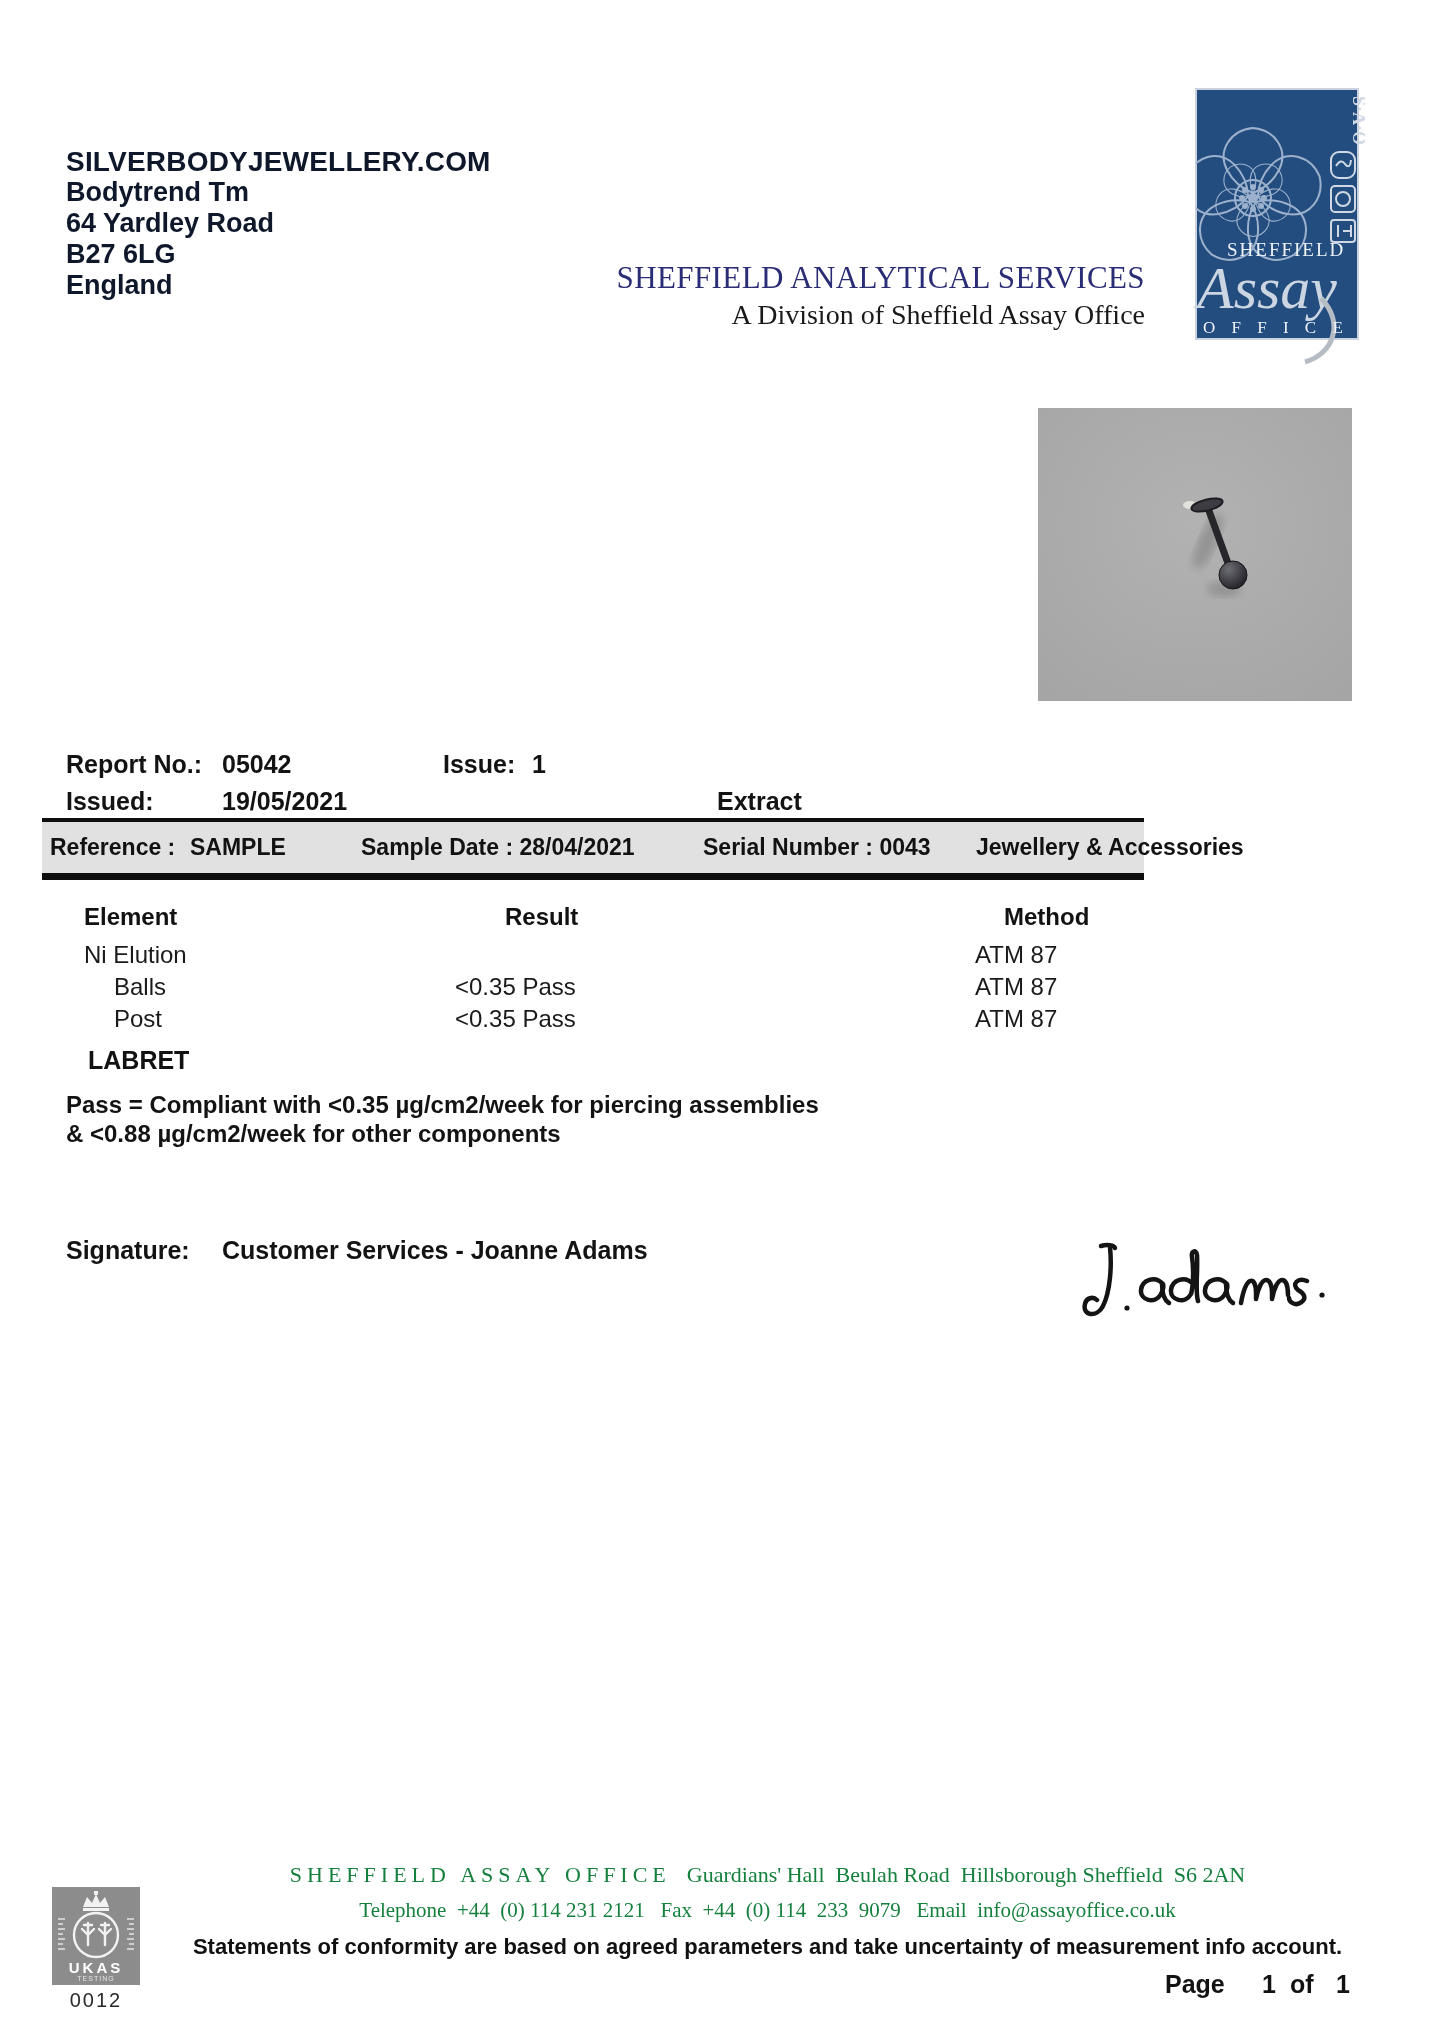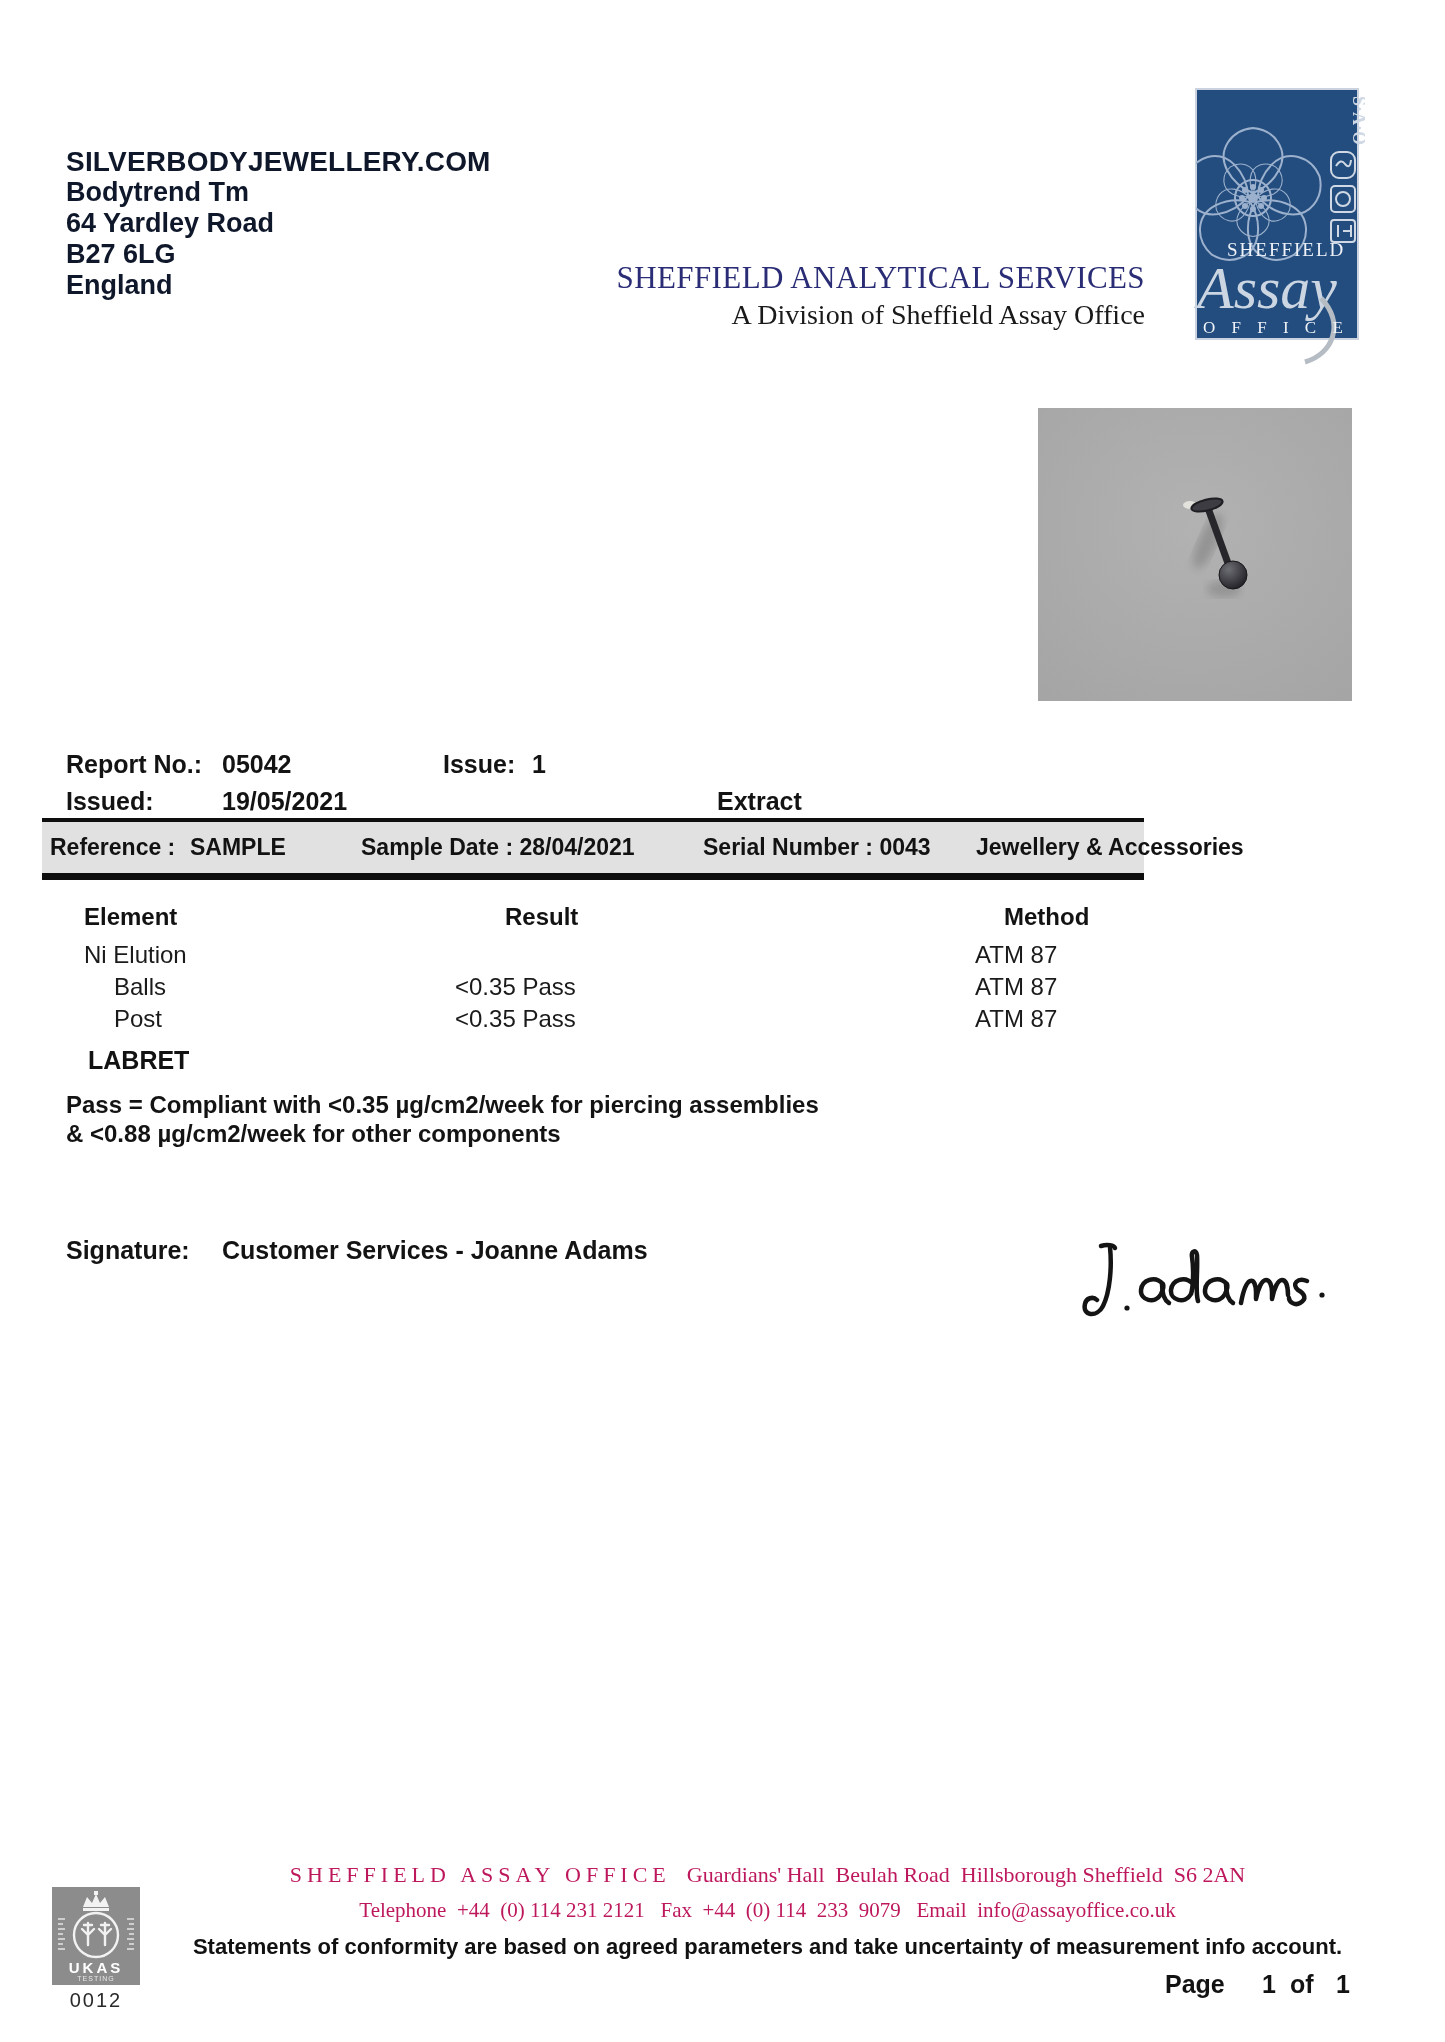--- a/index.html
+++ b/index.html
@@ -20,21 +20,21 @@
   .refbar{left:42px;top:818px;width:1102px;height:62px;box-sizing:border-box;
           background:#e1e1e1;border-top:4px solid #0e0e0e;border-bottom:7px solid #0e0e0e;}
   .refbar span{position:absolute;top:0;line-height:51px;font-size:23px;font-weight:bold;white-space:pre;}
   
   .th{font-size:24px;font-weight:bold;}
   .td{font-size:24px;font-weight:normal;color:#1a1a1a;}
   
   .notes{left:66px;top:1090px;font-size:24px;font-weight:bold;line-height:29px;color:#131313;}
   
   .footer-line{left:90px;width:1355px;text-align:center;}
-  .f-serif{font-family:"Liberation Serif",serif;font-size:22px;color:#be185d;}
+  .f-serif{font-family:"Liberation Serif",serif;font-size:22px;color:#15803d;}
   .fo-name{letter-spacing:5px;font-size:22px;}
   .fo-addr{margin-left:16px;white-space:pre;}
   .f-contact{font-size:21px;white-space:pre;}
   .f-bold{font-size:22px;font-weight:bold;color:#111;}
   .pg{font-size:25px;font-weight:bold;}
   
   .photo{left:1038px;top:408px;width:314px;height:293px;background:#ababab;}
 </style>
 </head>
 <body>

